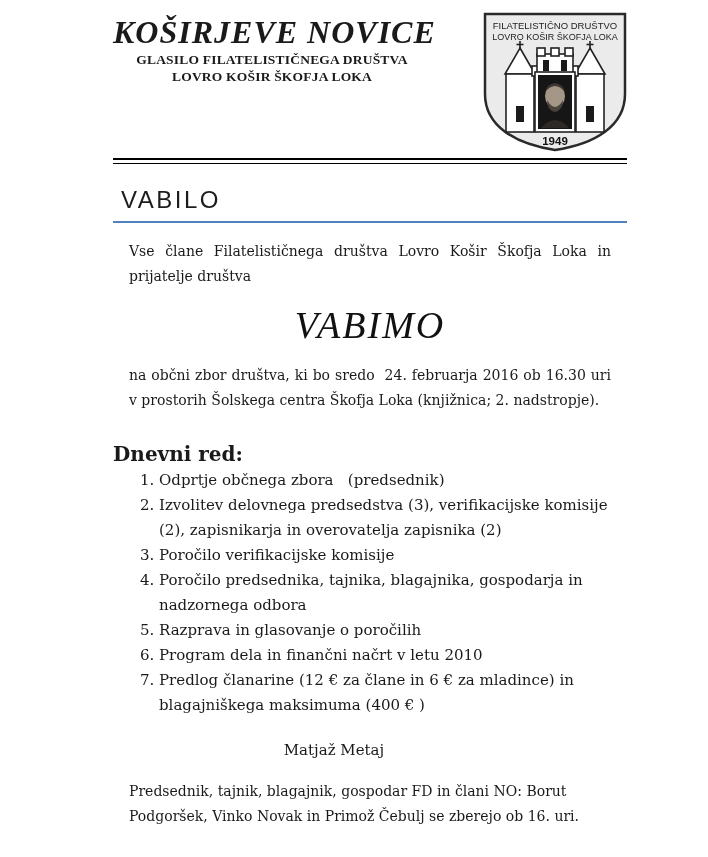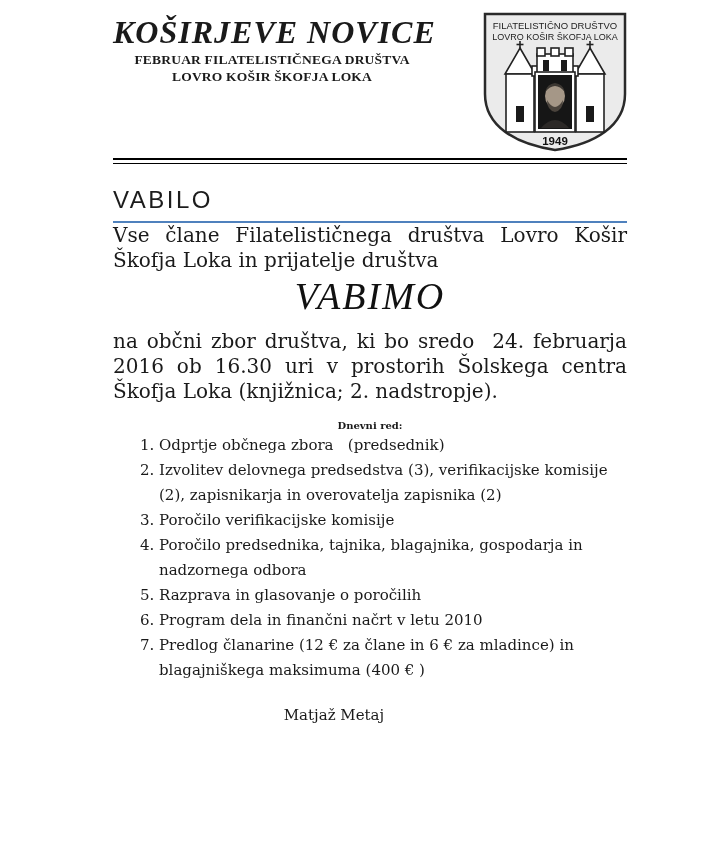--- a/index.html
+++ b/index.html
@@ -19,51 +19,51 @@
   }
   .mast-sub{font-family:"Liberation Serif",serif;font-weight:700;font-size:13.5px;line-height:1.26;letter-spacing:.2px;}
   .mast-issue{margin-top:12px;font-family:"Liberation Serif",serif;font-weight:700;font-size:16px;white-space:nowrap;}
   .mast-issue .big{font-size:21px;}
   .logo{position:absolute;top:-6px;right:-4px;width:152px;height:148px;}
 
   .rule-double{margin-top:10px;height:3px;border-top:2px solid #000;border-bottom:1.5px solid #000;}
 
   
   .vabilo{
-    margin:22px 0 0;font-family:"Liberation Sans",sans-serif;font-weight:400;
+    margin:22px 8px 0;font-family:"Liberation Sans",sans-serif;font-weight:400;
     font-size:24px;letter-spacing:2.5px;color:#1c1c1c;
   }
   .rule-blue{margin-top:7px;border-bottom:2px solid #4f81bd;}
 
   
   .subject{margin-top:28px;font-weight:700;font-size:15.5px;}
-  p.body{font-size:20px;line-height:25px;margin:0;}
+  p.body{font-size:14px;line-height:25px;margin:16px;}
   .justify{text-align:justify;}
   .intro{margin-top:18px;}
   .vabimo{
     text-align:center;margin:3px 0 11px;
     font-family:"Liberation Serif",serif;font-style:italic;font-weight:400;
     font-size:38px;letter-spacing:2px;line-height:1.1;color:#111;
   }
-  .agenda-label{margin-top:16px;font-weight:700;font-size:10px;text-align:center;}
+  .agenda-label{margin-top:29px;font-weight:700;font-size:20px;}
   .agenda{margin:2px 0 0;padding:0;list-style:none;}
   .agenda li{display:grid;grid-template-columns:19px 1fr;padding-left:27px;font-size:15px;line-height:25px;}
   .signature{text-align:center;padding-right:72px;margin-top:20px;font-size:15px;line-height:25px;}
   .note{margin-top:9px;}
   b{font-weight:400;}
 </style>
 </head>
 <body>
 
 <div class="page">
 
   <div class="masthead">
     <div class="mast-left">
       <div class="mast-title">KOŠIRJEVE NOVICE</div>
-      <div class="mast-sub">FEBRUAR FILATELISTIČNEGA DRUŠTVA</div>
+      <div class="mast-sub">GLASILO FILATELISTIČNEGA DRUŠTVA</div>
       <div class="mast-sub">LOVRO KOŠIR ŠKOFJA LOKA</div>
     </div>
 
     <svg class="logo" viewBox="0 0 152 148">
       <path d="M6,6 H146 V86 C146,118 116,136 76,142 C36,136 6,118 6,86 Z" fill="#ebebeb" stroke="#2a2a2a" stroke-width="2.5"></path>
       <text x="76" y="21" text-anchor="middle" font-family="Liberation Sans, sans-serif" font-size="9.5" fill="#222">FILATELISTIČNO DRUŠTVO</text>
       <text x="76" y="32" text-anchor="middle" font-family="Liberation Sans, sans-serif" font-size="9" fill="#222">LOVRO KOŠIR ŠKOFJA LOKA</text>
 
       <g stroke="#222" stroke-width="1.6" fill="#fff">
 
@@ -144,14 +144,15 @@
       </li>
     <li>
         <span>7.</span>
         <span>Predlog članarine (12 € za člane in 6 € za mladince) in blagajniškega maksimuma (400 € )</span>
       </li>
   </ol>
 
 
   <div class="signature">Matjaž Metaj</div>
 
+  <p class="body note"><span>Predsednik, tajnik, blagajnik, gospodar FD in člani NO: Borut Podgoršek, Vinko Novak in Primož Čebulj se zberejo ob </span><b>16. uri.</b></p>
 
 </div>
 
 </body></html>

